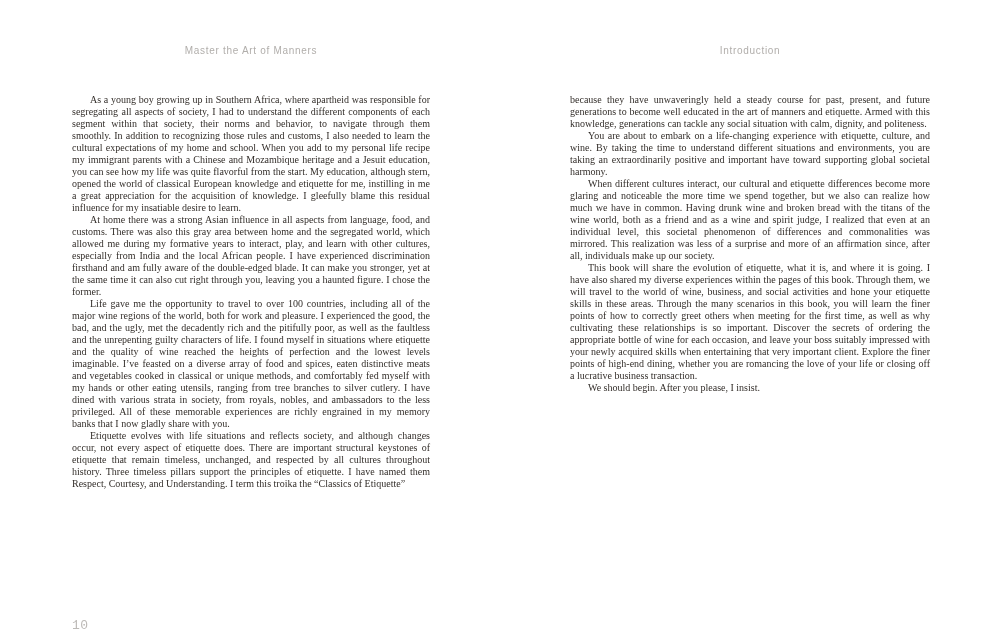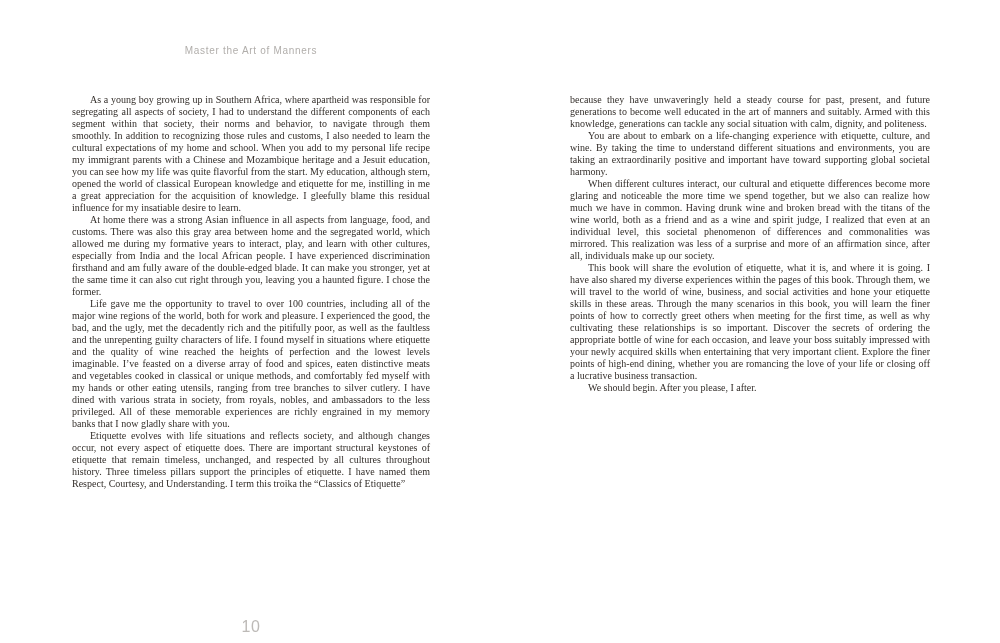--- a/index.html
+++ b/index.html
@@ -26,23 +26,23 @@
     position: absolute; top: 76px; left: 0; right: 0;
     text-align: justify;
     font-size: 10px;
     line-height: 12px;
     color: #332e2a;
   }
   .body-text p { text-indent: 18px; margin: 0; }
   .body-text p.no-indent { text-indent: 0; }
   .folio {
     position: absolute; top: 600px; left: 0; right: 0;
-    text-align: center;
-    font-family: Liberation Sans, sans-serif;
-    font-size: 16px;
+    text-align: left;
+    font-family: Liberation Mono, monospace;
+    font-size: 13px;
     font-weight: 400;
     letter-spacing: 0.5px;
     color: #bdbab7;
   }
 </style>
 </head>
 <body>
 
 <div class="spread">
 
@@ -51,22 +51,23 @@
     <div class="body-text">
       <p>As a young boy growing up in Southern Africa, where apartheid was responsible for segregating all aspects of society, I had to understand the different components of each segment within that society, their norms and behavior, to navigate through them smoothly. In addition to recognizing those rules and customs, I also needed to learn the cultural expectations of my home and school. When you add to my personal life recipe my immigrant parents with a Chinese and Mozambique heritage and a Jesuit education, you can see how my life was quite flavorful from the start. My education, although stern, opened the world of classical European knowledge and etiquette for me, instilling in me a great appreciation for the acquisition of knowledge. I gleefully blame this residual influence for my insatiable desire to learn.</p>
       <p>At home there was a strong Asian influence in all aspects from language, food, and customs. There was also this gray area between home and the segregated world, which allowed me during my formative years to interact, play, and learn with other cultures, especially from India and the local African people. I have experienced discrimination firsthand and am fully aware of the double-edged blade. It can make you stronger, yet at the same time it can also cut right through you, leaving you a haunted figure. I chose the former.</p>
       <p>Life gave me the opportunity to travel to over 100 countries, including all of the major wine regions of the world, both for work and pleasure. I experienced the good, the bad, and the ugly, met the decadently rich and the pitifully poor, as well as the faultless and the unrepenting guilty characters of life. I found myself in situations where etiquette and the quality of wine reached the heights of perfection and the lowest levels imaginable. I’ve feasted on a diverse array of food and spices, eaten distinctive meats and vegetables cooked in classical or unique methods, and comfortably fed myself with my hands or other eating utensils, ranging from tree branches to silver cutlery. I have dined with various strata in society, from royals, nobles, and ambassadors to the less privileged. All of these memorable experiences are richly engrained in my memory banks that I now gladly share with you.</p>
       <p>Etiquette evolves with life situations and reflects society, and although changes occur, not every aspect of etiquette does. There are important structural keystones of etiquette that remain timeless, unchanged, and respected by all cultures throughout history. Three timeless pillars support the principles of etiquette. I have named them Respect, Courtesy, and Understanding. I term this troika the “Classics of Etiquette”</p>
     </div>
     <div class="folio">10</div>
   </div>
 
   <div class="page page-right">
+    <div class="running-head">Introduction</div>
     <div class="body-text">
-      <p class="no-indent">because they have unwaveringly held a steady course for past, present, and future generations to become well educated in the art of manners and suitably. Armed with this knowledge, generations can tackle any social situation with calm, dignity, and politeness.</p>
+      <p class="no-indent">because they have unwaveringly held a steady course for past, present, and future generations to become well educated in the art of manners and etiquette. Armed with this knowledge, generations can tackle any social situation with calm, dignity, and politeness.</p>
       <p>You are about to embark on a life-changing experience with etiquette, culture, and wine. By taking the time to understand different situations and environments, you are taking an extraordinarily positive and important have toward supporting global societal harmony.</p>
       <p>When different cultures interact, our cultural and etiquette differences become more glaring and noticeable the more time we spend together, but we also can realize how much we have in common. Having drunk wine and broken bread with the titans of the wine world, both as a friend and as a wine and spirit judge, I realized that even at an individual level, this societal phenomenon of differences and commonalities was mirrored. This realization was less of a surprise and more of an affirmation since, after all, individuals make up our society.</p>
       <p>This book will share the evolution of etiquette, what it is, and where it is going. I have also shared my diverse experiences within the pages of this book. Through them, we will travel to the world of wine, business, and social activities and hone your etiquette skills in these areas. Through the many scenarios in this book, you will learn the finer points of how to correctly greet others when meeting for the first time, as well as why cultivating these relationships is so important. Discover the secrets of ordering the appropriate bottle of wine for each occasion, and leave your boss suitably impressed with your newly acquired skills when entertaining that very important client. Explore the finer points of high-end dining, whether you are romancing the love of your life or closing off a lucrative business transaction.</p>
-      <p>We should begin. After you please, I after.</p>
+      <p>We should begin. After you please, I insist.</p>
     </div>
   </div>
 
 </div>
 
 </body></html>

